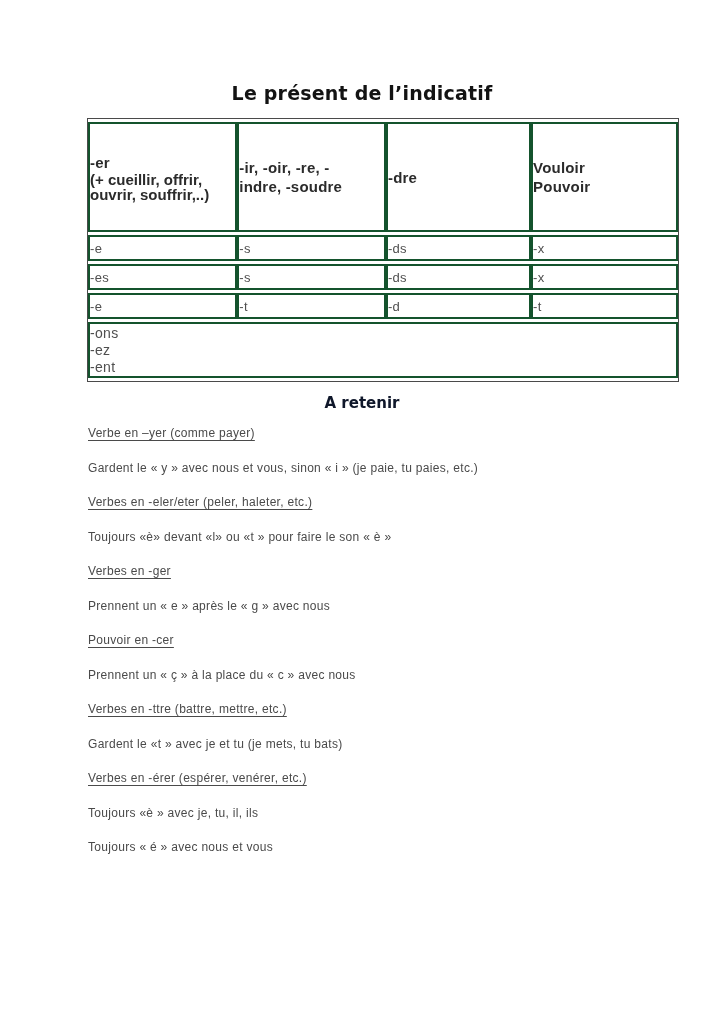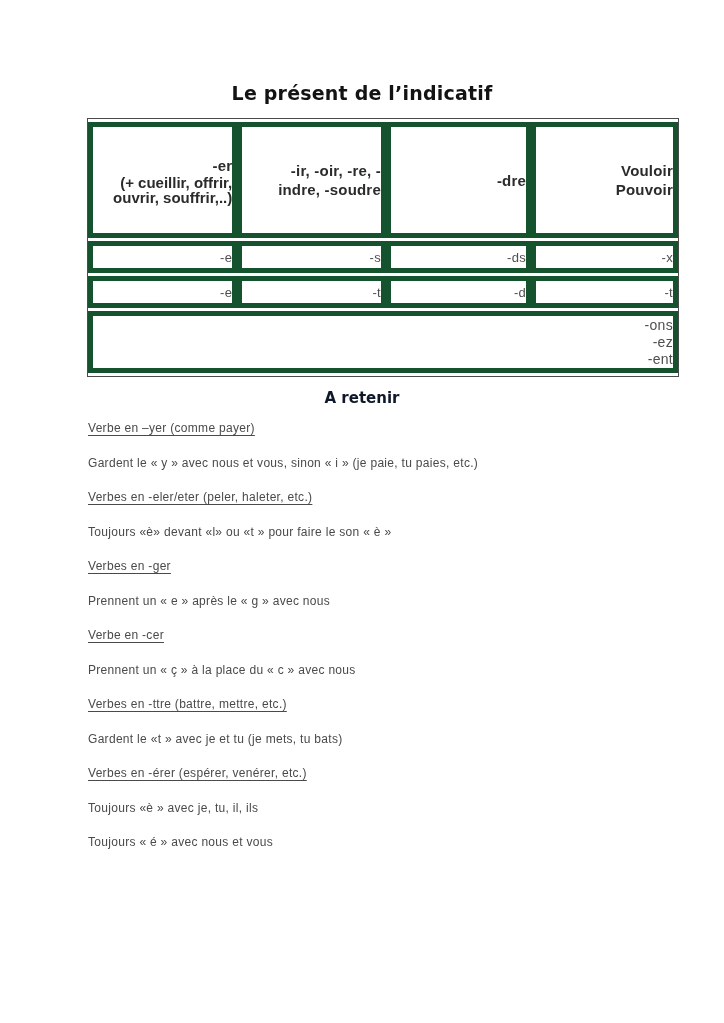--- a/index.html
+++ b/index.html
@@ -32,22 +32,22 @@
   }
   table.gt {
     margin: 14px 0 0 87px;
     width: 592px;
     table-layout: fixed;
     border-collapse: separate;
     border-spacing: 0 3px;
     border: 1px solid #4a4a4a;
   }
   table.gt td {
-    border: 5px solid #14532d;
-    text-align: right;
+    border: 2px solid #14532d;
+    text-align: left;
     vertical-align: middle;
     padding: 0;
     background: #ffffff;
   }
   .header-row td { height: 106px; }
   .h-main {
     font-weight: bold;
     font-size: 15px;
     line-height: 19px;
     color: #2b2b2b;
@@ -130,20 +130,26 @@
           <div class="h-main">Pouvoir</div>
         </td>
       </tr>
       <tr class="ending-row">
         <td>-e</td>
         <td>-s</td>
         <td>-ds</td>
         <td>-x</td>
       </tr>
       <tr class="ending-row">
+        <td>-es</td>
+        <td>-s</td>
+        <td>-ds</td>
+        <td>-x</td>
+      </tr>
+      <tr class="ending-row">
         <td>-e</td>
         <td>-t</td>
         <td>-d</td>
         <td>-t</td>
       </tr>
       <tr class="merged-row">
         <td colspan="4">
           <div>-ons</div>
           <div>-ez</div>
           <div>-ent</div>
@@ -157,21 +163,21 @@
   <div class="notes">
     <p class="note-title">Verbe en –yer (comme payer)</p>
     <p class="note-line">Gardent le « y » avec nous et vous, sinon « i » (je paie, tu paies, etc.)</p>
 
     <p class="note-title">Verbes en -eler/eter (peler, haleter, etc.)</p>
     <p class="note-line">Toujours «è» devant «l» ou «t » pour faire le son « è »</p>
 
     <p class="note-title">Verbes en -ger</p>
     <p class="note-line">Prennent un « e » après le « g » avec nous</p>
 
-    <p class="note-title">Verbe en -cer</p>
+    <p class="note-title">Pouvoir en -cer</p>
     <p class="note-line">Prennent un « ç » à la place du « c » avec nous</p>
 
     <p class="note-title">Verbes en -ttre (battre, mettre, etc.)</p>
     <p class="note-line">Gardent le «t » avec je et tu (je mets, tu bats)</p>
 
     <p class="note-title">Verbes en -érer (espérer, venérer, etc.)</p>
     <p class="note-line">Toujours «è » avec je, tu, il, ils</p>
     <p class="note-line">Toujours « é » avec nous et vous</p>
   </div>
 

